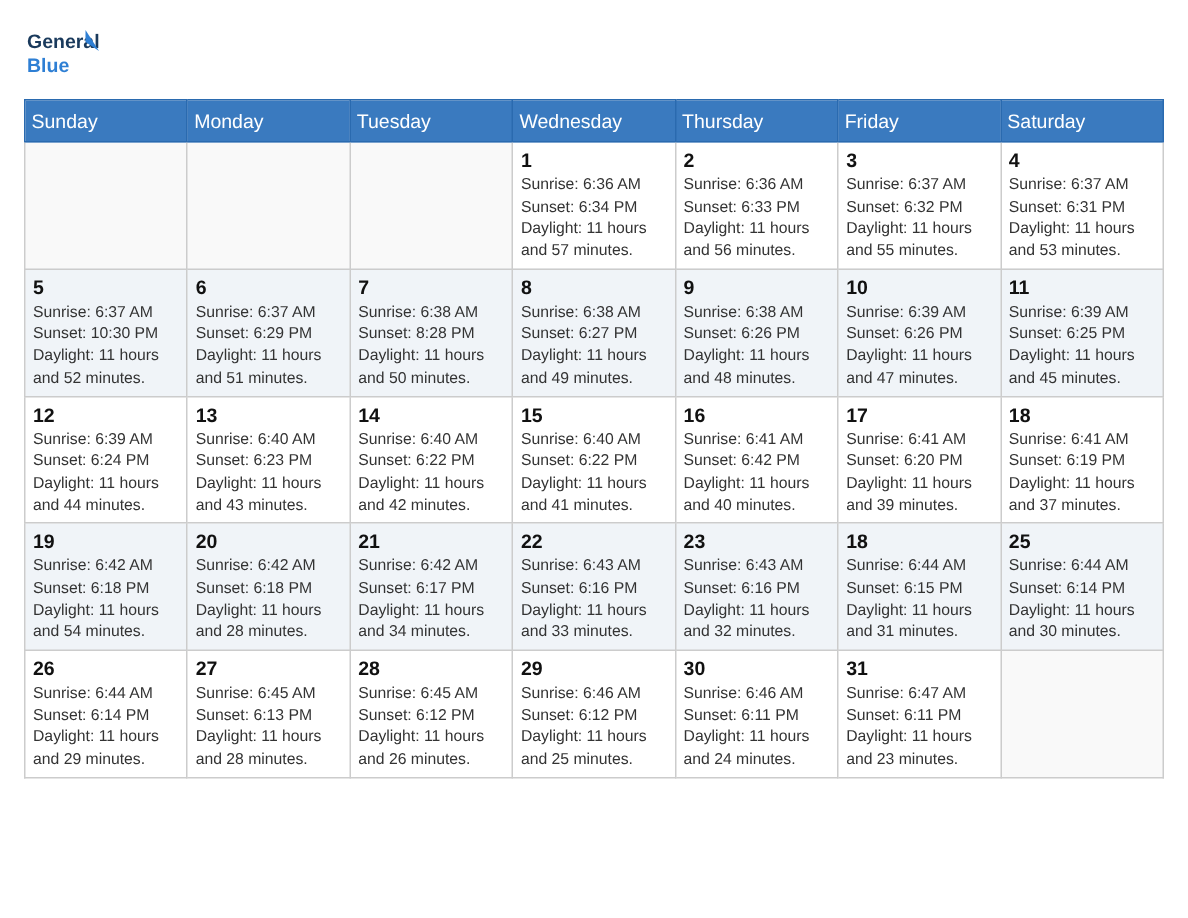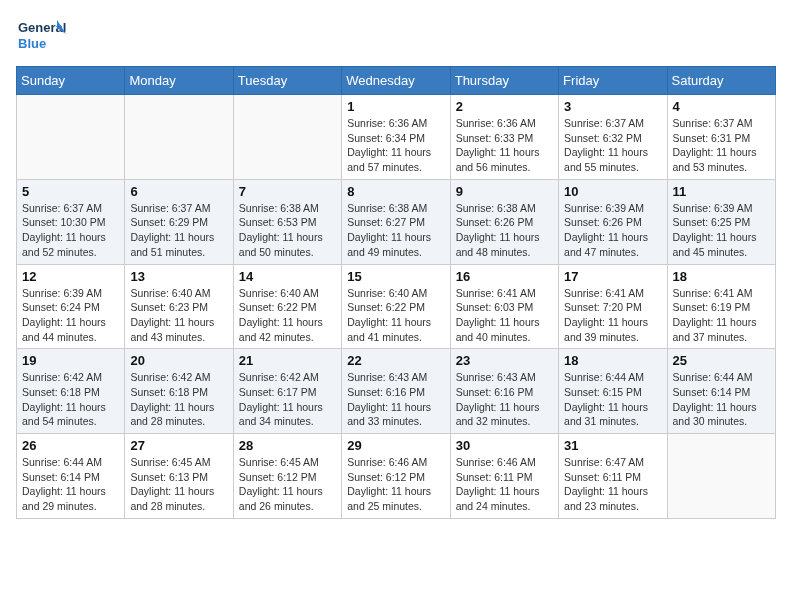--- a/index.html
+++ b/index.html
@@ -143,21 +143,21 @@
         </td>
         <td>
           <span class="day-num">6</span>
           <div class="day-info">Sunrise: 6:37 AM</div>
           <div class="day-info">Sunset: 6:29 PM</div>
           <div class="day-info">Daylight: 11 hours and 51 minutes.</div>
         </td>
         <td>
           <span class="day-num">7</span>
           <div class="day-info">Sunrise: 6:38 AM</div>
-          <div class="day-info">Sunset: 6:53 PM</div>
+          <div class="day-info">Sunset: 8:28 PM</div>
           <div class="day-info">Daylight: 11 hours and 50 minutes.</div>
         </td>
         <td>
           <span class="day-num">8</span>
           <div class="day-info">Sunrise: 6:38 AM</div>
           <div class="day-info">Sunset: 6:27 PM</div>
           <div class="day-info">Daylight: 11 hours and 49 minutes.</div>
         </td>
         <td>
           <span class="day-num">9</span>
@@ -199,27 +199,27 @@
         </td>
         <td>
           <span class="day-num">15</span>
           <div class="day-info">Sunrise: 6:40 AM</div>
           <div class="day-info">Sunset: 6:22 PM</div>
           <div class="day-info">Daylight: 11 hours and 41 minutes.</div>
         </td>
         <td>
           <span class="day-num">16</span>
           <div class="day-info">Sunrise: 6:41 AM</div>
-          <div class="day-info">Sunset: 6:03 PM</div>
+          <div class="day-info">Sunset: 6:42 PM</div>
           <div class="day-info">Daylight: 11 hours and 40 minutes.</div>
         </td>
         <td>
           <span class="day-num">17</span>
           <div class="day-info">Sunrise: 6:41 AM</div>
-          <div class="day-info">Sunset: 7:20 PM</div>
+          <div class="day-info">Sunset: 6:20 PM</div>
           <div class="day-info">Daylight: 11 hours and 39 minutes.</div>
         </td>
         <td>
           <span class="day-num">18</span>
           <div class="day-info">Sunrise: 6:41 AM</div>
           <div class="day-info">Sunset: 6:19 PM</div>
           <div class="day-info">Daylight: 11 hours and 37 minutes.</div>
         </td>
       </tr>
       <tr>

